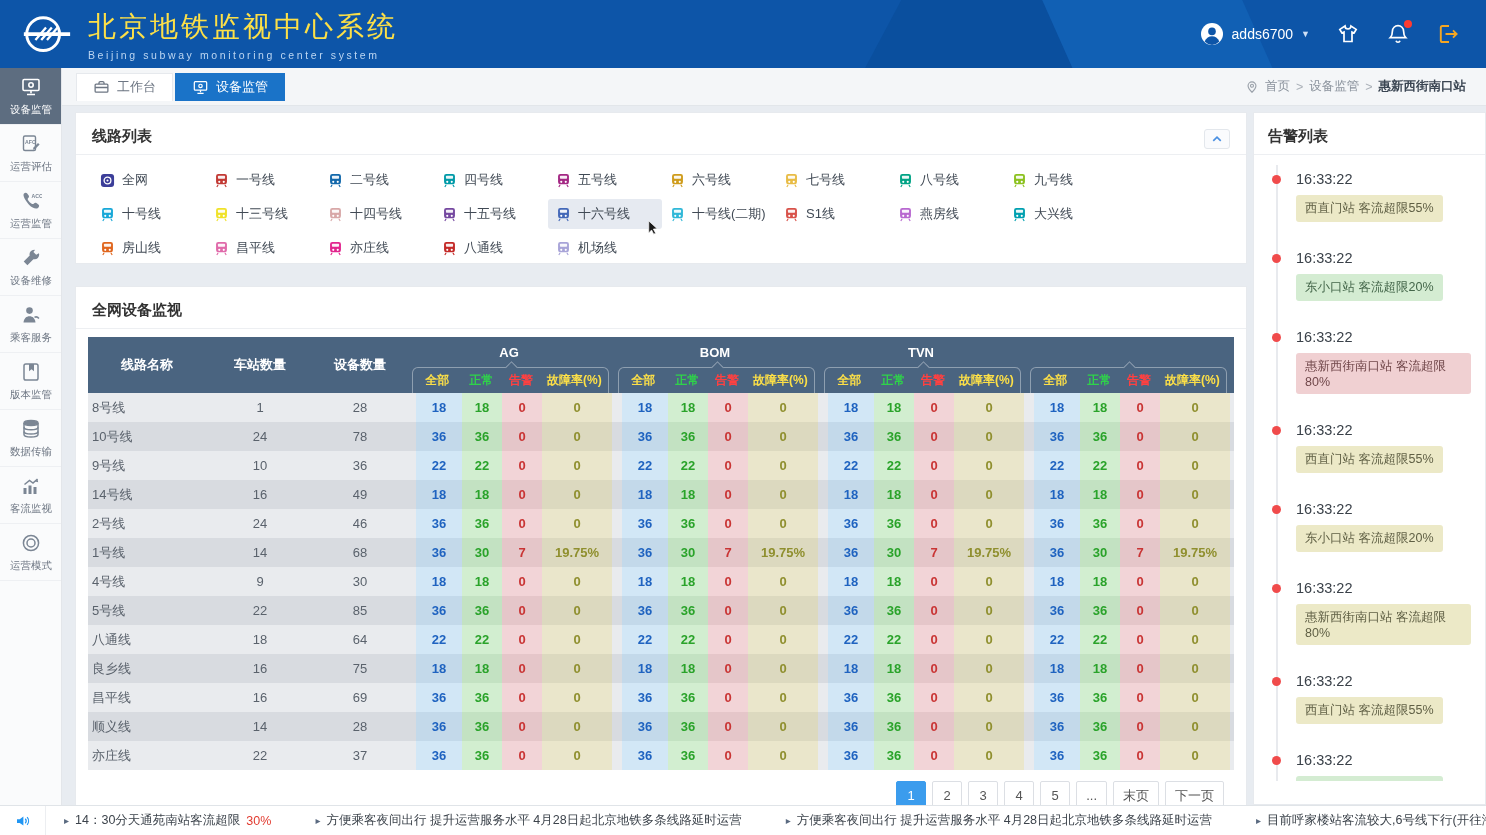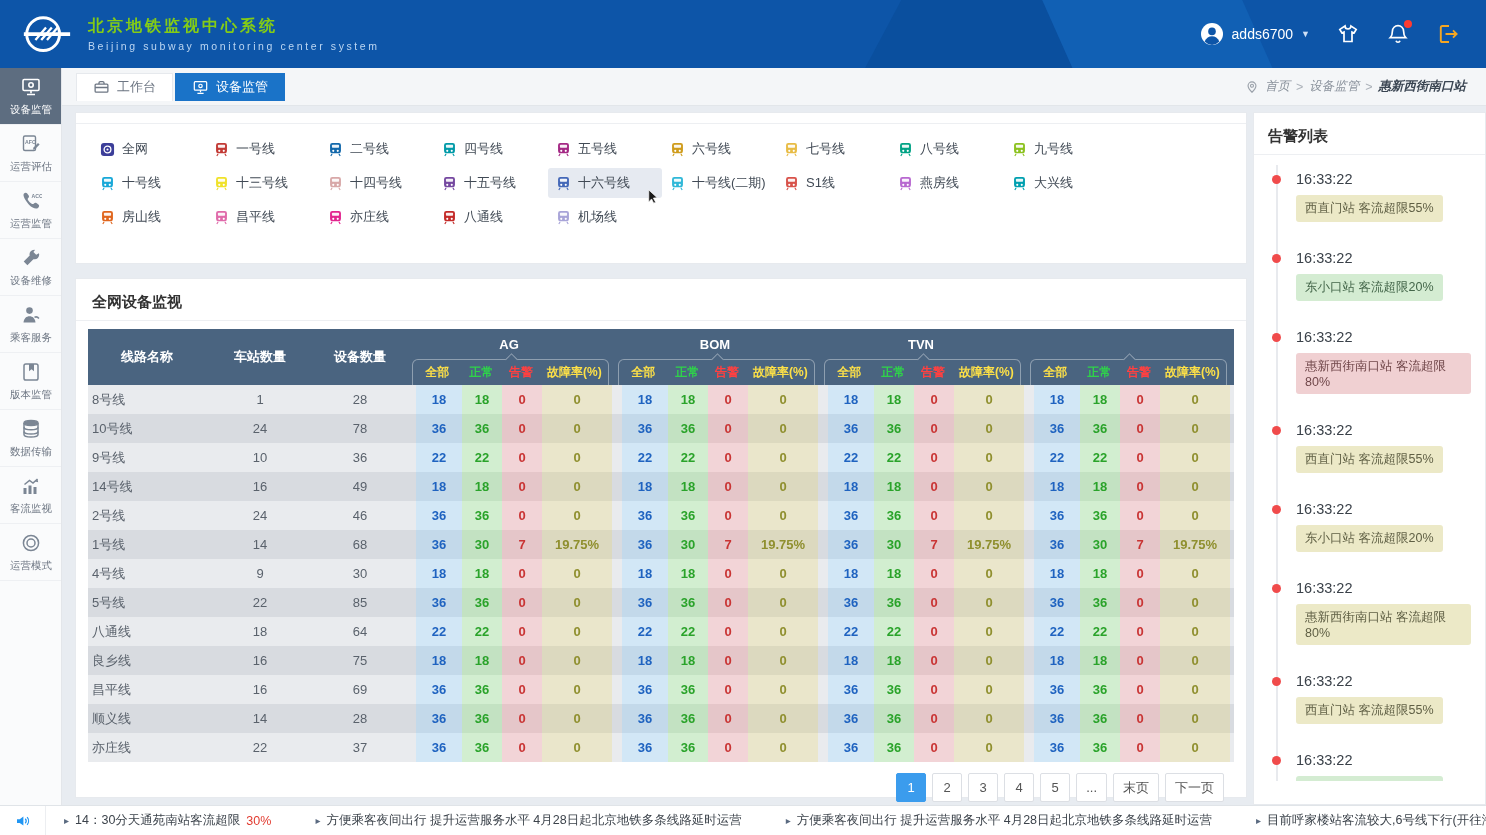--- a/index.html
+++ b/index.html
@@ -6,21 +6,21 @@
   html,body { width:1486px; height:835px; overflow:hidden; }
   body { font-family:"Liberation Sans","DejaVu Sans",sans-serif; font-size:13px; color:#333; background:#e8ecf1; }
   .app { position:relative; width:1486px; height:835px; overflow:hidden; }
 
   
   .tophdr { position:absolute; top:0; left:0; right:0; height:68px; background:#0d55a8; display:flex; align-items:center; overflow:hidden; }
   .tophdr::before { content:""; position:absolute; left:880px; top:-20px; width:260px; height:120px; background:#0a4f9e; transform:skewX(-28deg); }
   .tophdr::after { content:""; position:absolute; left:1060px; top:-20px; width:200px; height:120px; background:#1160b4; transform:skewX(24deg); }
   .brand { display:flex; align-items:center; gap:14px; padding-left:20px; position:relative; z-index:2; }
   .logo { width:54px; height:46px; flex:0 0 auto; }
-  .brand-txt .cn { color:#84cc16; font-size:16px; font-weight:bold; letter-spacing:3px; }
+  .brand-txt .cn { color:#fde047; font-size:28px; font-weight:normal; letter-spacing:3px; }
   .brand-txt .en { color:#bcd6f2; font-size:10.5px; letter-spacing:2.6px; margin-top:3px; }
   .hdr-right { margin-left:auto; display:flex; align-items:center; gap:26px; padding-right:26px; position:relative; z-index:2; }
   .usr { display:flex; align-items:center; gap:8px; color:#fff; font-size:14px; cursor:pointer; }
   .usr .caret { font-size:9px; color:#cfe0f5; }
   .hicon { width:24px; height:24px; position:relative; cursor:pointer; }
   .hicon svg { width:100%; height:100%; }
   .bell-dot { position:absolute; top:-2px; right:-2px; width:8px; height:8px; border-radius:50%; background:#ff3b30; }
 
   
   .sidebar { position:absolute; top:68px; left:0; width:62px; bottom:30px; background:#fafbfc; border-right:1px solid #e3e6ea; z-index:3; }
@@ -33,42 +33,42 @@
   .side-item.active { color:#fff; }
 
   
   .tabbar { position:absolute; top:68px; left:62px; right:0; height:38px; background:#f4f6f8; border-bottom:1px solid #e2e6ea; display:flex; align-items:center; padding-left:14px; }
   .tab { height:28px; display:flex; align-items:center; gap:7px; padding:0 16px; font-size:13px; color:#6d7683; cursor:pointer; background:#fff; border:1px solid #e6e9ed; border-bottom:none; margin-right:2px; }
   .tab .t-ic { width:17px; height:17px; } .tab .t-ic svg{ width:100%; height:100%; }
   .tab.active { background:#1a73c8; color:#fff; border-color:#1a73c8; }
   .crumbs { margin-left:auto; padding-right:20px; display:flex; align-items:center; gap:6px; font-size:12.5px; color:#8a929c; }
   .crumbs .pin { width:14px; height:14px; } .crumbs .pin svg{ width:100%; height:100%; }
   .crumbs .sep { color:#aab0b8; }
-  .crumbs .crumb { cursor:pointer;font-style:italic; }
+  .crumbs .crumb { cursor:pointer; }
   .crumbs .crumb.last { color:#3a4552; font-weight:bold; cursor:default; }
 
   
   .main { position:absolute; top:106px; left:62px; right:0; bottom:30px; }
   .panel { background:#fff; border:1px solid #e7eaee; }
   .p-lines { position:absolute; top:6px; left:13px; width:1172px; height:152px; padding:10px 16px; }
   .p-title-row { display:flex; align-items:center; justify-content:space-between; }
   .p-title { font-size:15px; font-weight:bold; color:#333; padding:4px 0 8px; }
   .collapse-btn { width:26px; height:20px; border:1px solid #e3e7ec; border-radius:3px; background:#fafbfd; display:flex; align-items:center; justify-content:center; cursor:pointer; }
   .collapse-btn svg { width:12px; height:12px; }
   .p-sep { height:1px; background:#edeff2; margin:0 -16px; }
 
   .line-grid { display:flex; flex-wrap:wrap; margin-top:10px; }
   .line-item { width:114px; height:30px; margin-bottom:4px; display:flex; align-items:center; gap:7px; padding:0 8px; border-radius:3px; cursor:pointer; position:relative; }
   .line-item .tr-ic { width:15px; height:15px; flex:0 0 auto; }
   .line-item .tr-ic svg { width:100%; height:100%; }
   .line-item .ln { font-size:13px; color:#414a55; white-space:nowrap; }
   .line-item.selected { background:#e6eaf1; }
   .line-item .cursor { position:absolute; right:2px; bottom:-6px; width:15px; height:15px; z-index:5; }
 
-  .p-device { position:absolute; top:172px; left:13px; width:1172px; height:520px; padding:10px 12px; }
+  .p-device { position:absolute; top:180px; left:13px; width:1172px; height:520px; padding:10px 12px; }
   .p-device .p-title { padding-left:4px; }
   .p-device .p-sep { margin:0 -12px; }
 
   
   .dtable { margin-top:8px; }
   .thead { display:flex; background:#4a6480; color:#fff; height:56px; }
   .th-fixed { display:flex; align-items:center; justify-content:center; font-weight:bold; font-size:13px; }
   .cl-name{ width:118px; } .cl-st{ width:108px; } .cl-dev{ width:92px; }
   .hgroup { width:206px; position:relative; }
   .hg-title { height:25px; display:flex; align-items:flex-end; justify-content:center; font-weight:bold; font-size:13px; padding-bottom:2px; }
@@ -271,20 +271,28 @@
           <span class="crumb">设备监管</span>
           <span class="sep">&gt;</span>
           <span class="crumb last">惠新西街南口站</span>
         </span>
     </div>
   </div>
 
   <div class="main">
 
     <div class="panel p-lines">
+      <div class="p-title-row">
+        <div class="p-title">线路列表</div>
+        <div class="collapse-btn">
+          <svg viewBox="0 0 16 16" fill="none" stroke="#4a90e2" stroke-width="2.2">
+              <path d="M3 10.5L8 5.5l5 5"></path>
+            </svg>
+        </div>
+      </div>
       <div class="p-sep"></div>
       <div class="line-grid" id="line-grid">
           <div class="line-item">
             <span class="tr-ic"><svg viewBox="0 0 16 16">
                 <rect x="1" y="1" width="14" height="14" rx="3.2" fill="#3c3e99"></rect>
                 <circle cx="8" cy="8" r="3.6" fill="none" stroke="#fff" stroke-width="1.4"></circle>
                 <circle cx="8" cy="8" r="1.1" fill="#fff"></circle>
               </svg></span>
             <span class="ln">全网</span>
           </div>

